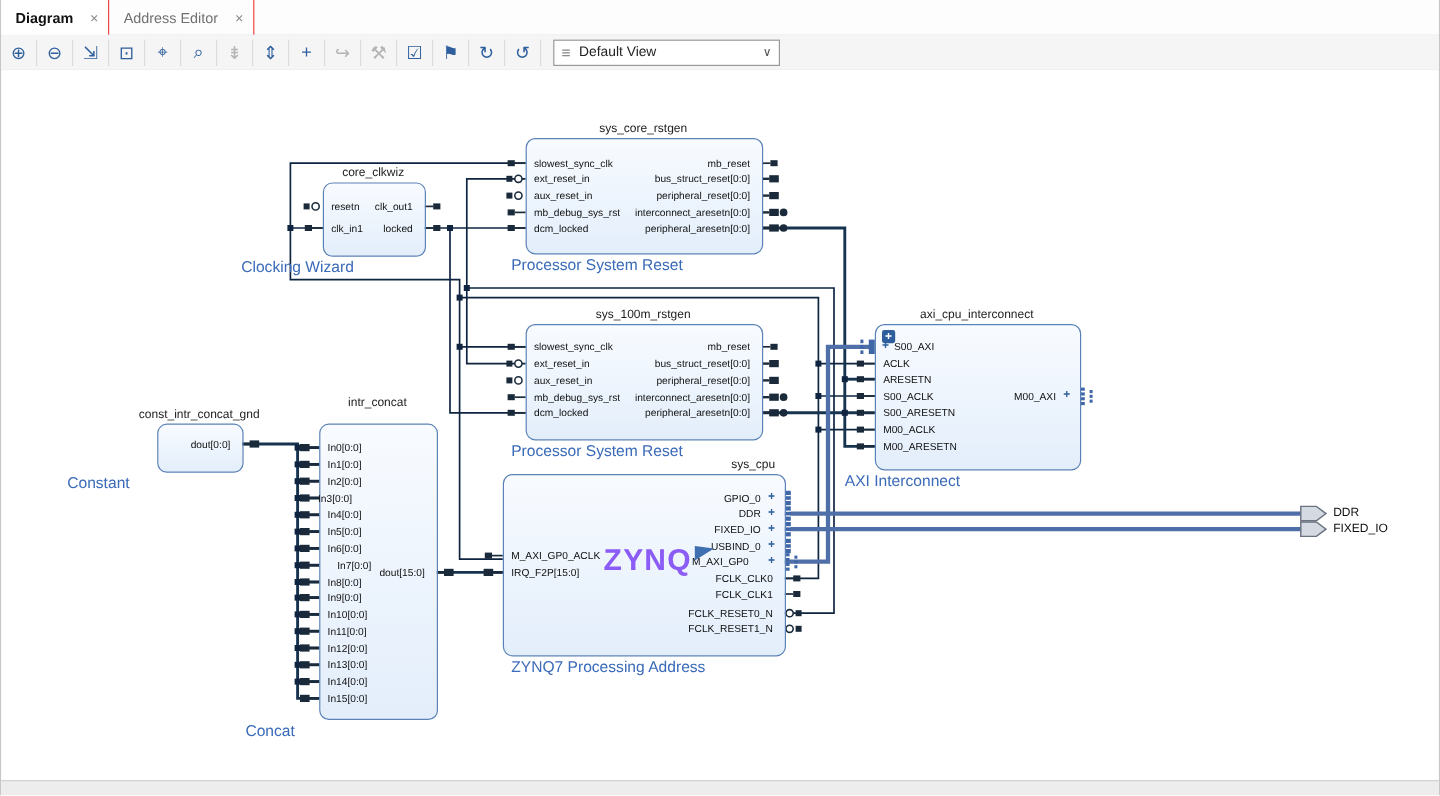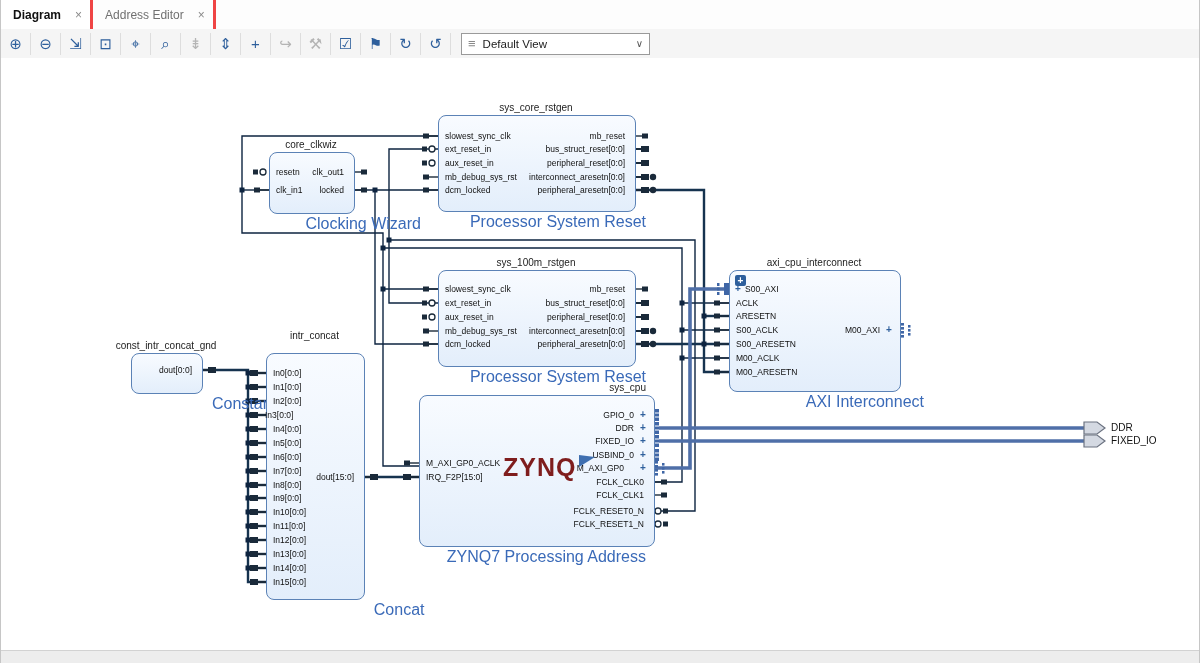--- a/index.html
+++ b/index.html
@@ -1,21 +1,21 @@
 <!DOCTYPE html>
 <html><head>
 <meta charset="utf-8">
 <style>
   html,body{margin:0;padding:0;background:#fff;}
   .app{position:relative;width:1200px;height:663px;font-family:"Liberation Sans",sans-serif;
        background:#fff;overflow:hidden;border-left:1px solid #c6c6c6;border-right:1px solid #c6c6c6;box-sizing:border-box;}
   
   .tabbar{position:absolute;left:0;top:0;width:100%;height:29px;background:#fdfdfd;
           border-bottom:1px solid #c9c9c9;display:flex;align-items:stretch;}
-  .tab{display:flex;align-items:center;padding:0 8px 0 12px;border-right:3px solid #ef4444;
+  .tab{display:flex;align-items:center;padding:0 8px 0 12px;border-right:1px solid #ef4444;
        font-size:12px;color:#707070;cursor:default;}
   .tab.active{color:#111;font-weight:bold;background:#fff;}
   .tab-close{margin-left:14px;color:#8a8a8a;font-size:12px;font-weight:normal;}
   
   .toolbar{position:absolute;left:0;top:29px;width:100%;height:29px;background:#f5f5f5;
            border-bottom:1px solid #cfcfcf;display:flex;align-items:center;}
   .tbtn{width:29px;height:22px;display:flex;align-items:center;justify-content:center;
         font-size:15px;color:#2e5f9c;border-right:1px solid #ddd;}
   .tbtn.disabled{color:#b4b4b4;}
   .view-select{margin-left:10px;height:20px;border:1px solid #9a9a9a;background:#fff;
@@ -25,27 +25,27 @@
   
   .canvas{position:absolute;left:0;top:58px;width:100%;height:592px;background:#ffffff;}
   .bottombar{position:absolute;left:0;top:650px;width:100%;height:13px;background:#ededed;border-top:1px solid #d2d2d2;}
   svg.wires{position:absolute;left:0;top:-58px;width:1200px;height:663px;pointer-events:none;}
   .w-net{stroke:#0e2440;stroke-width:1.4;fill:none;}
   .w-anet{stroke:#16334f;stroke-width:2.4;fill:none;}
   .w-bus{stroke:#4f6fa8;stroke-width:3.6;fill:none;}
   
   .block{position:absolute;background:linear-gradient(#f8fbff,#e3eefb);border:1px solid #5b82b6;border-radius:8px;}
   .blk-title{position:absolute;width:220px;text-align:center;font-size:10px;color:#1c1c1c;}
-  .blk-caption{position:absolute;width:220px;text-align:right;font-size:16px;color:#3a6ab8;}
+  .blk-caption{position:absolute;width:220px;text-align:left;font-size:13px;color:#3a6ab8;}
   .port-label{position:absolute;font-size:8.5px;color:#101010;white-space:nowrap;line-height:10px;height:10px;}
   .port-label.r{text-align:right;}
   .iface-plus{position:absolute;font-size:10px;font-weight:bold;color:#2e5f9c;line-height:10px;height:10px;}
   .expander{position:absolute;width:11px;height:11px;background:#2e5f9c;border-radius:2px;color:#fff;
             font-size:10px;line-height:11px;text-align:center;font-weight:bold;}
-  .zynq-logo{position:absolute;font-size:25px;font-weight:bold;color:#7f1d1d;letter-spacing:1px;}
+  .zynq-logo{position:absolute;font-size:25px;font-weight:bold;color:#8b5cf6;letter-spacing:1px;}
   .zynq-swoosh{position:absolute;width:0;height:0;border-left:16px solid #3f6fb0;border-top:6px solid transparent;border-bottom:6px solid transparent;transform:skewY(-14deg);}
   .ext-label{position:absolute;font-size:10px;color:#111;line-height:12px;}
 </style>
 </head>
 <body>
 
 <div class="app">
   <div class="tabbar" id="tabbar">
       <div class="tab active">
         <span class="tab-label">Diagram</span>
@@ -372,21 +372,21 @@
         <div class="block" style="left: 265px; top: 295px; width: 97px; height: 245px;"></div>
         <div class="blk-title" style="left: 203.5px; top: 272px;">intr_concat</div>
         <div class="blk-caption" style="left: 203.5px; top: 543px;">Concat</div>
         <span class="port-label" style="left: 272px; top: 310px;">In0[0:0]</span>
         <span class="port-label" style="left: 272px; top: 324px;">In1[0:0]</span>
         <span class="port-label" style="left: 272px; top: 338px;">In2[0:0]</span>
         <span class="port-label" style="left: 264px; top: 352px;">In3[0:0]</span>
         <span class="port-label" style="left: 272px; top: 366px;">In4[0:0]</span>
         <span class="port-label" style="left: 272px; top: 380px;">In5[0:0]</span>
         <span class="port-label" style="left: 272px; top: 394px;">In6[0:0]</span>
-        <span class="port-label" style="left: 272px; top: 408px;">In7[0:0]</span>
+        <span class="port-label" style="left: 280px; top: 408px;">In7[0:0]</span>
         <span class="port-label" style="left: 272px; top: 422px;">In8[0:0]</span>
         <span class="port-label" style="left: 272px; top: 435px;">In9[0:0]</span>
         <span class="port-label" style="left: 272px; top: 449px;">In10[0:0]</span>
         <span class="port-label" style="left: 272px; top: 463px;">In11[0:0]</span>
         <span class="port-label" style="left: 272px; top: 477px;">In12[0:0]</span>
         <span class="port-label" style="left: 272px; top: 491px;">In13[0:0]</span>
         <span class="port-label" style="left: 272px; top: 505px;">In14[0:0]</span>
         <span class="port-label" style="left: 272px; top: 519px;">In15[0:0]</span>
         <span class="port-label r" style="right: 845px; top: 414px;">dout[15:0]</span>
         <span class="ext-label" style="left: 1110px; top: 364px;">DDR</span>

